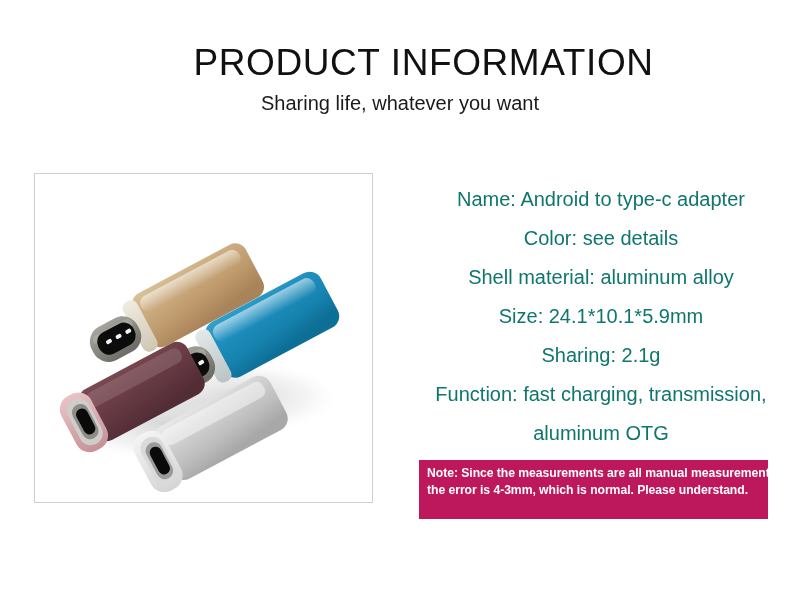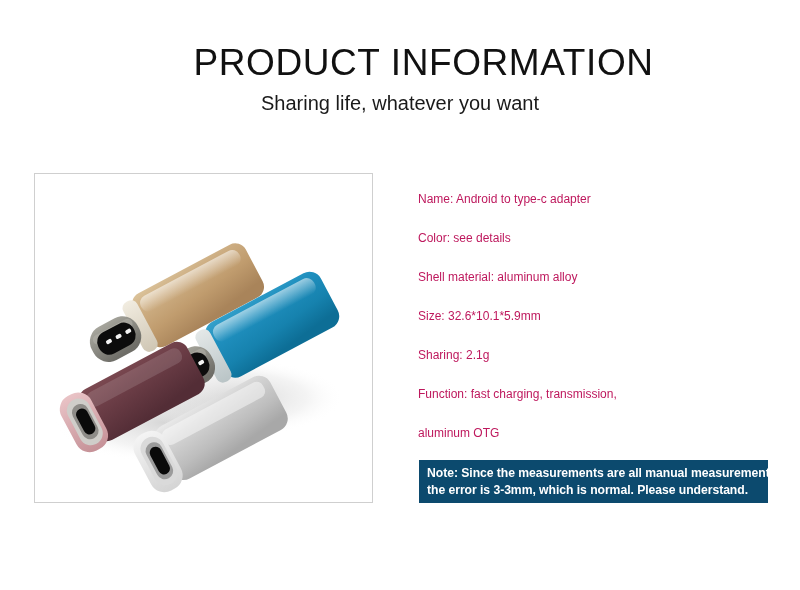--- a/index.html
+++ b/index.html
@@ -73,34 +73,35 @@
   }
 
   
   .specs {
     position: absolute;
     left: 418px;
     top: 180px;
     width: 366px;
   }
   .spec-line {
-    font-size: 12px;
+    font-size: 20px;
     line-height: 39px;
-    color: #be185d;
-    white-space: nowrap;
+    color: #0f766e;
+    white-space: nowrap;
+    text-align: center;
   }
 
   
   .note-box {
     position: absolute;
     left: 419px;
     top: 460px;
     width: 349px;
-    height: 43px;
-    background: #0c4a6e;
+    height: 59px;
+    background: #be185d;
     box-sizing: border-box;
     padding: 5px 7px 5px 8px;
   }
   .note-line {
     font-size: 12.2px;
     font-weight: bold;
     line-height: 16.5px;
     color: #ffffff;
     white-space: nowrap;
     letter-spacing: -0.05px;
@@ -234,24 +235,24 @@
         <rect x="114" y="238" width="17" height="40" rx="8.5" ry="8.5" fill="#9b9b9b"></rect>
         <rect x="117" y="243" width="12" height="30" rx="6" ry="6" fill="#0a0a0a"></rect>
       </g>
     </svg>
   </div>
 
   <div class="specs">
     <div class="spec-line">Name: Android to type-c adapter</div>
     <div class="spec-line">Color: see details</div>
     <div class="spec-line">Shell material: aluminum alloy</div>
-    <div class="spec-line">Size: 32.6*10.1*5.9mm</div>
+    <div class="spec-line">Size: 24.1*10.1*5.9mm</div>
     <div class="spec-line">Sharing: 2.1g</div>
     <div class="spec-line">Function: fast charging, transmission,</div>
     <div class="spec-line">aluminum OTG</div>
   </div>
 
   <div class="note-box">
     <div class="note-line">Note: Since the measurements are all manual measurements,</div>
-    <div class="note-line">the error is 3-3mm, which is normal. Please understand.</div>
+    <div class="note-line">the error is 4-3mm, which is normal. Please understand.</div>
   </div>
 
 </div>
 
 </body></html>

